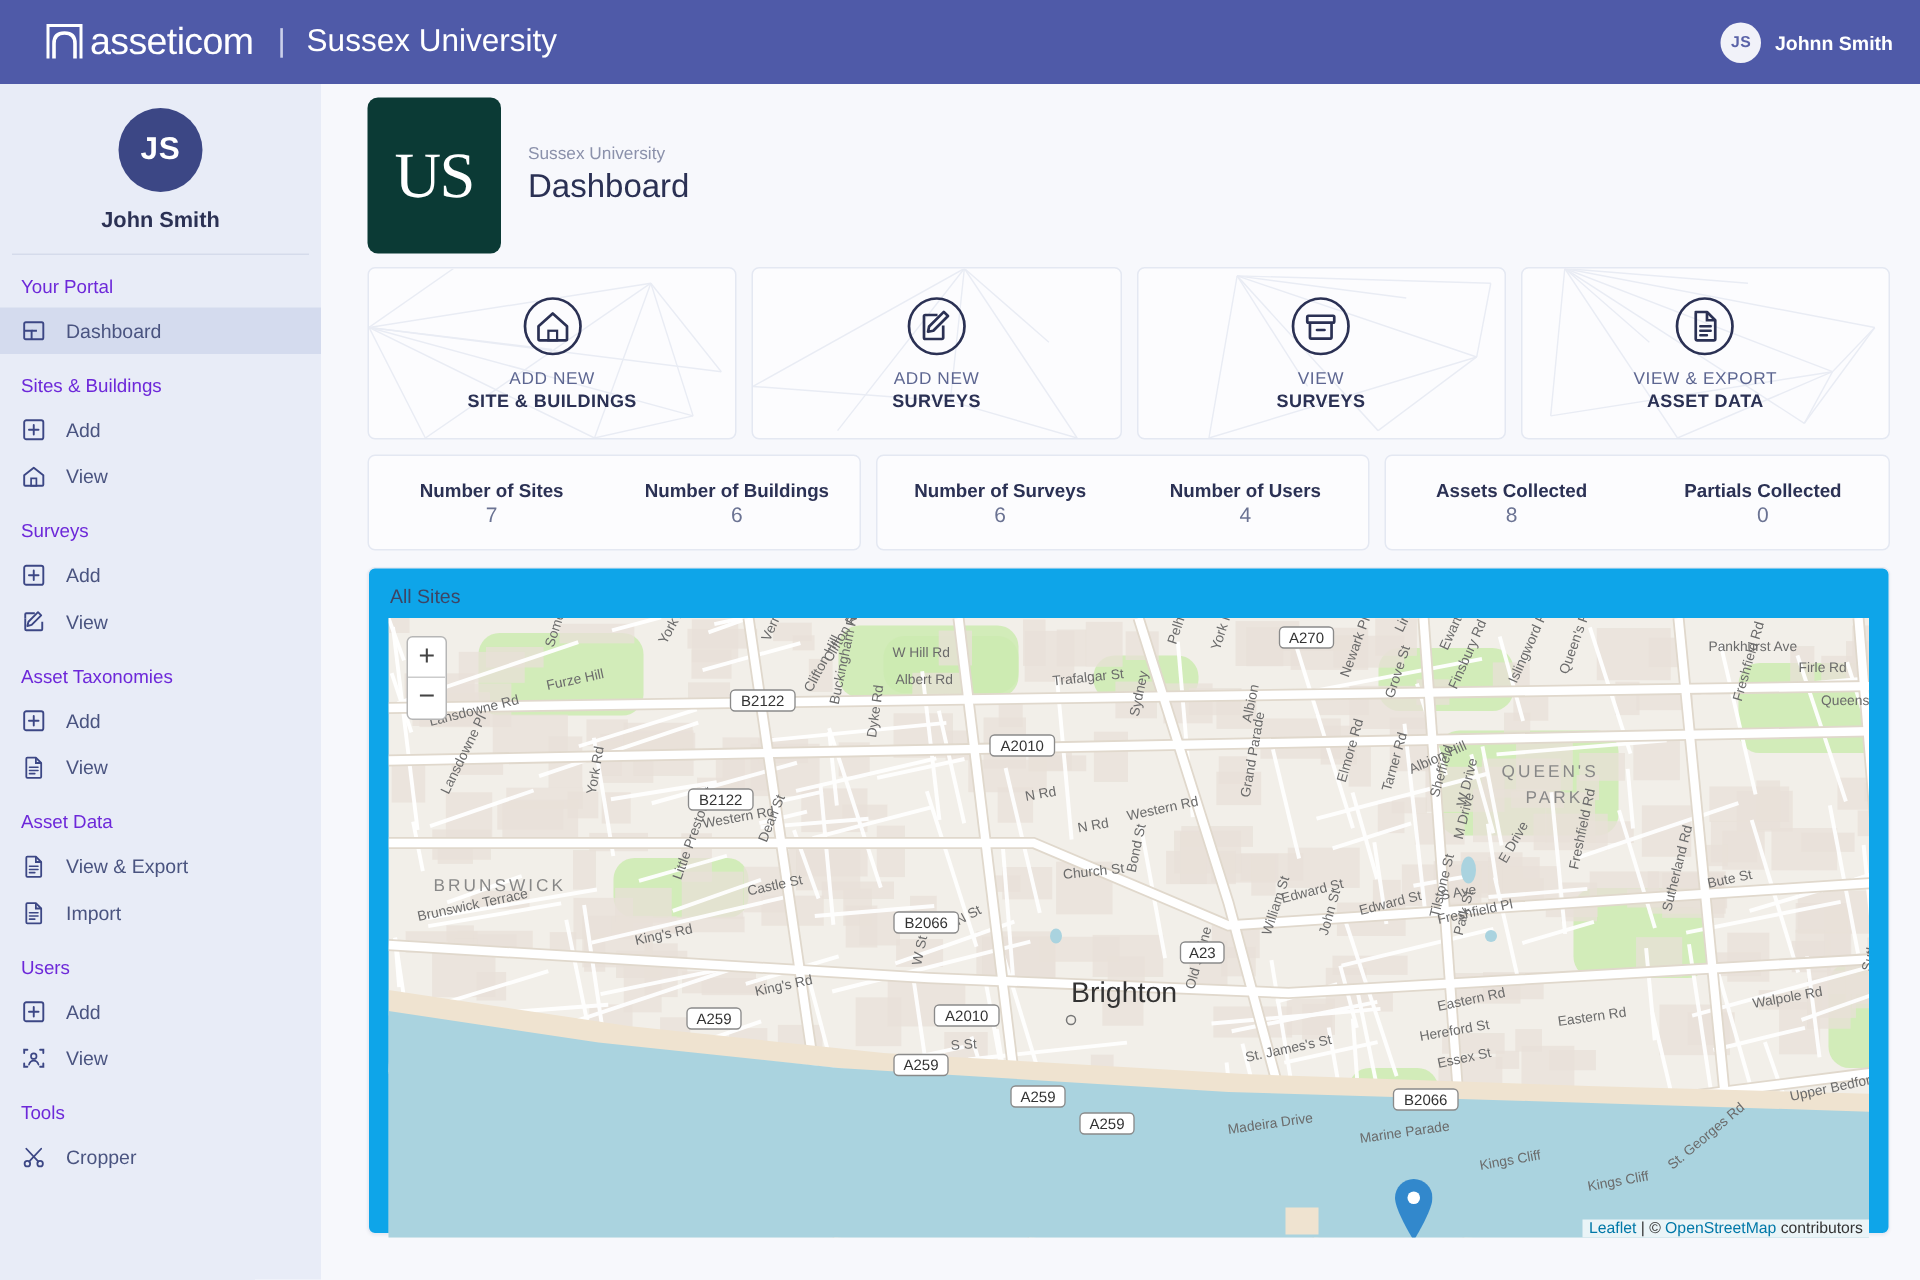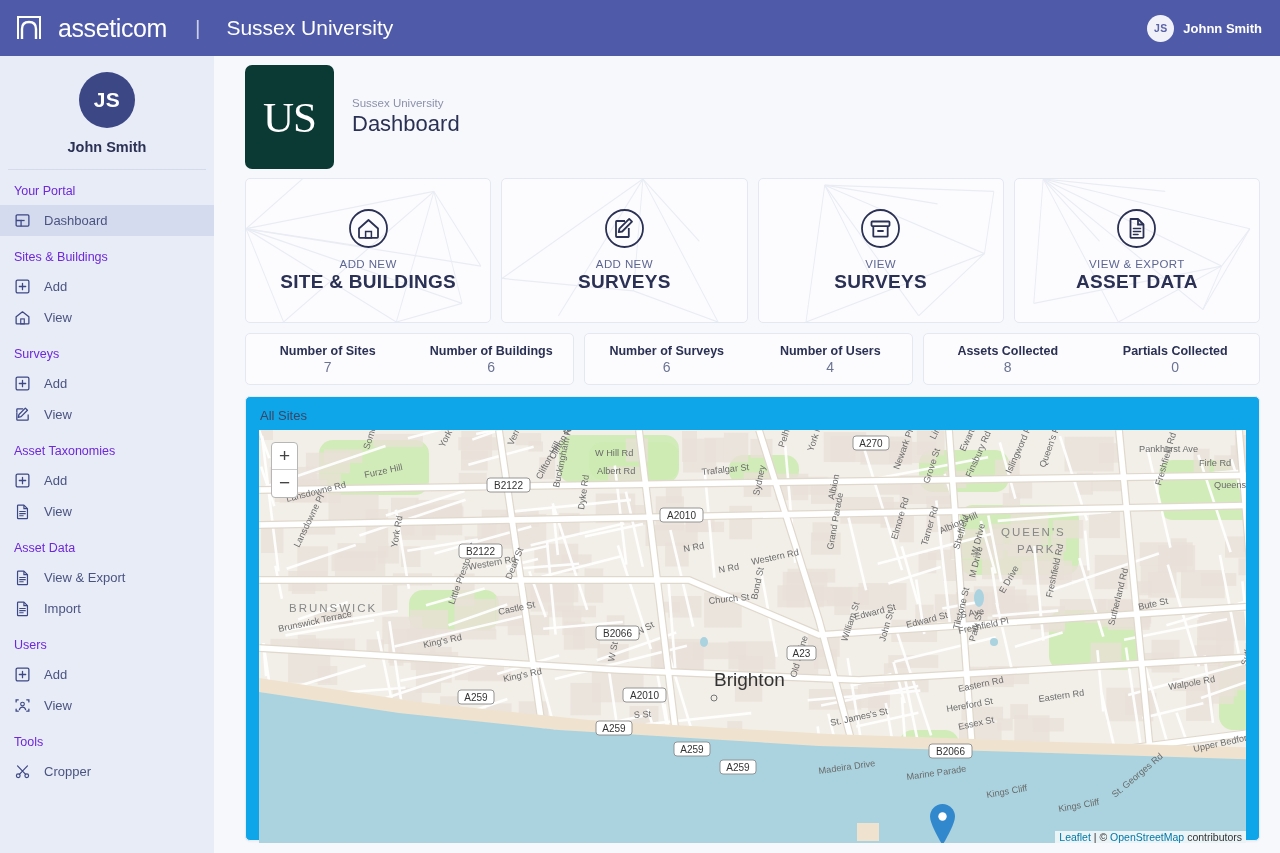--- a/index.html
+++ b/index.html
@@ -11,21 +11,21 @@
   }
 
   
   .topbar {
     position: absolute; top: 0; left: 0;
     width: 1280px; height: 56px;
     background: #4f5aa8;
     display: flex; align-items: center;
     z-index: 40;
   }
-  .brand-wrap { display: flex; align-items: center; padding-left: 14px; gap: 12px; }
+  .brand-wrap { display: flex; align-items: center; padding-left: 28px; gap: 0; }
   .brand-mark { width: 30px; height: 30px; position: relative; margin-right: 2px; }
   .brand-mark svg { display: block; }
   .brand-text {
     color: #fff; font-size: 25px; letter-spacing: -0.4px;
     font-weight: 400; line-height: 1;
   }
   .brand-sep { color: #cbd0ea; font-size: 21px; margin: 0 14px 0 16px; font-weight: 300; }
   .brand-org { color: #fff; font-size: 21px; font-weight: 400; }
   .topbar-user {
     margin-left: auto; display: flex; align-items: center;
@@ -92,46 +92,46 @@
     font-size: 43px; letter-spacing: -1px;
     flex: 0 0 89px;
   }
   .page-head-txt { padding-left: 18px; }
   .page-sub { font-size: 11.5px; color: #8b91ab; margin-bottom: 2px; }
   .page-title { font-size: 22px; color: #2b3154; font-weight: 400; }
 
   
   .cards { display: flex; gap: 10px; padding: 9px 20px 0 31px; }
   .card {
-    flex: 1; height: 145px; background: #fcfcfe;
+    flex: 1; height: 115px; background: #fcfcfe;
     border: 1px solid #e4e8f2; border-radius: 5px;
     display: flex; flex-direction: column;
     align-items: center; justify-content: center;
     position: relative; overflow: hidden; cursor: pointer;
   }
   .card-bg { position: absolute; inset: 0; opacity: 1; }
   .card-bg svg { width: 100%; height: 100%; display: block; }
   .card-ico {
     width: 41px; height: 41px; margin-bottom: 9px; position: relative;
   }
   .card-ico svg { display: block; }
   .card-l1 {
     font-size: 11.5px; letter-spacing: 0.4px;
     color: #5d6691; position: relative; margin-bottom: 1px;
   }
   .card-l2 {
-    font-size: 19px; letter-spacing: 0.3px;
+    font-size: 12px; letter-spacing: 0.3px;
     color: #2b3154; font-weight: 700; position: relative;
   }
 
   
   .stats { display: flex; gap: 10px; padding: 10px 20px 0 31px; }
   .stat-group {
     background: #fcfcfe; border: 1px solid #e4e8f2; border-radius: 5px;
-    display: flex; height: 52px; align-items: center;
+    display: flex; height: 64px; align-items: center;
   }
   .stat-group.g1 { flex: 0 0 329px; }
   .stat-group.g2 { flex: 0 0 329px; }
   .stat-group.g3 { flex: 1; }
   .stat { flex: 1; text-align: center; }
   .stat-label { font-size: 12.5px; color: #2b3154; font-weight: 700; margin-bottom: 1px; }
   .stat-value { font-size: 14px; color: #6b7393; font-weight: 400; }
 
   
   .map-panel {

